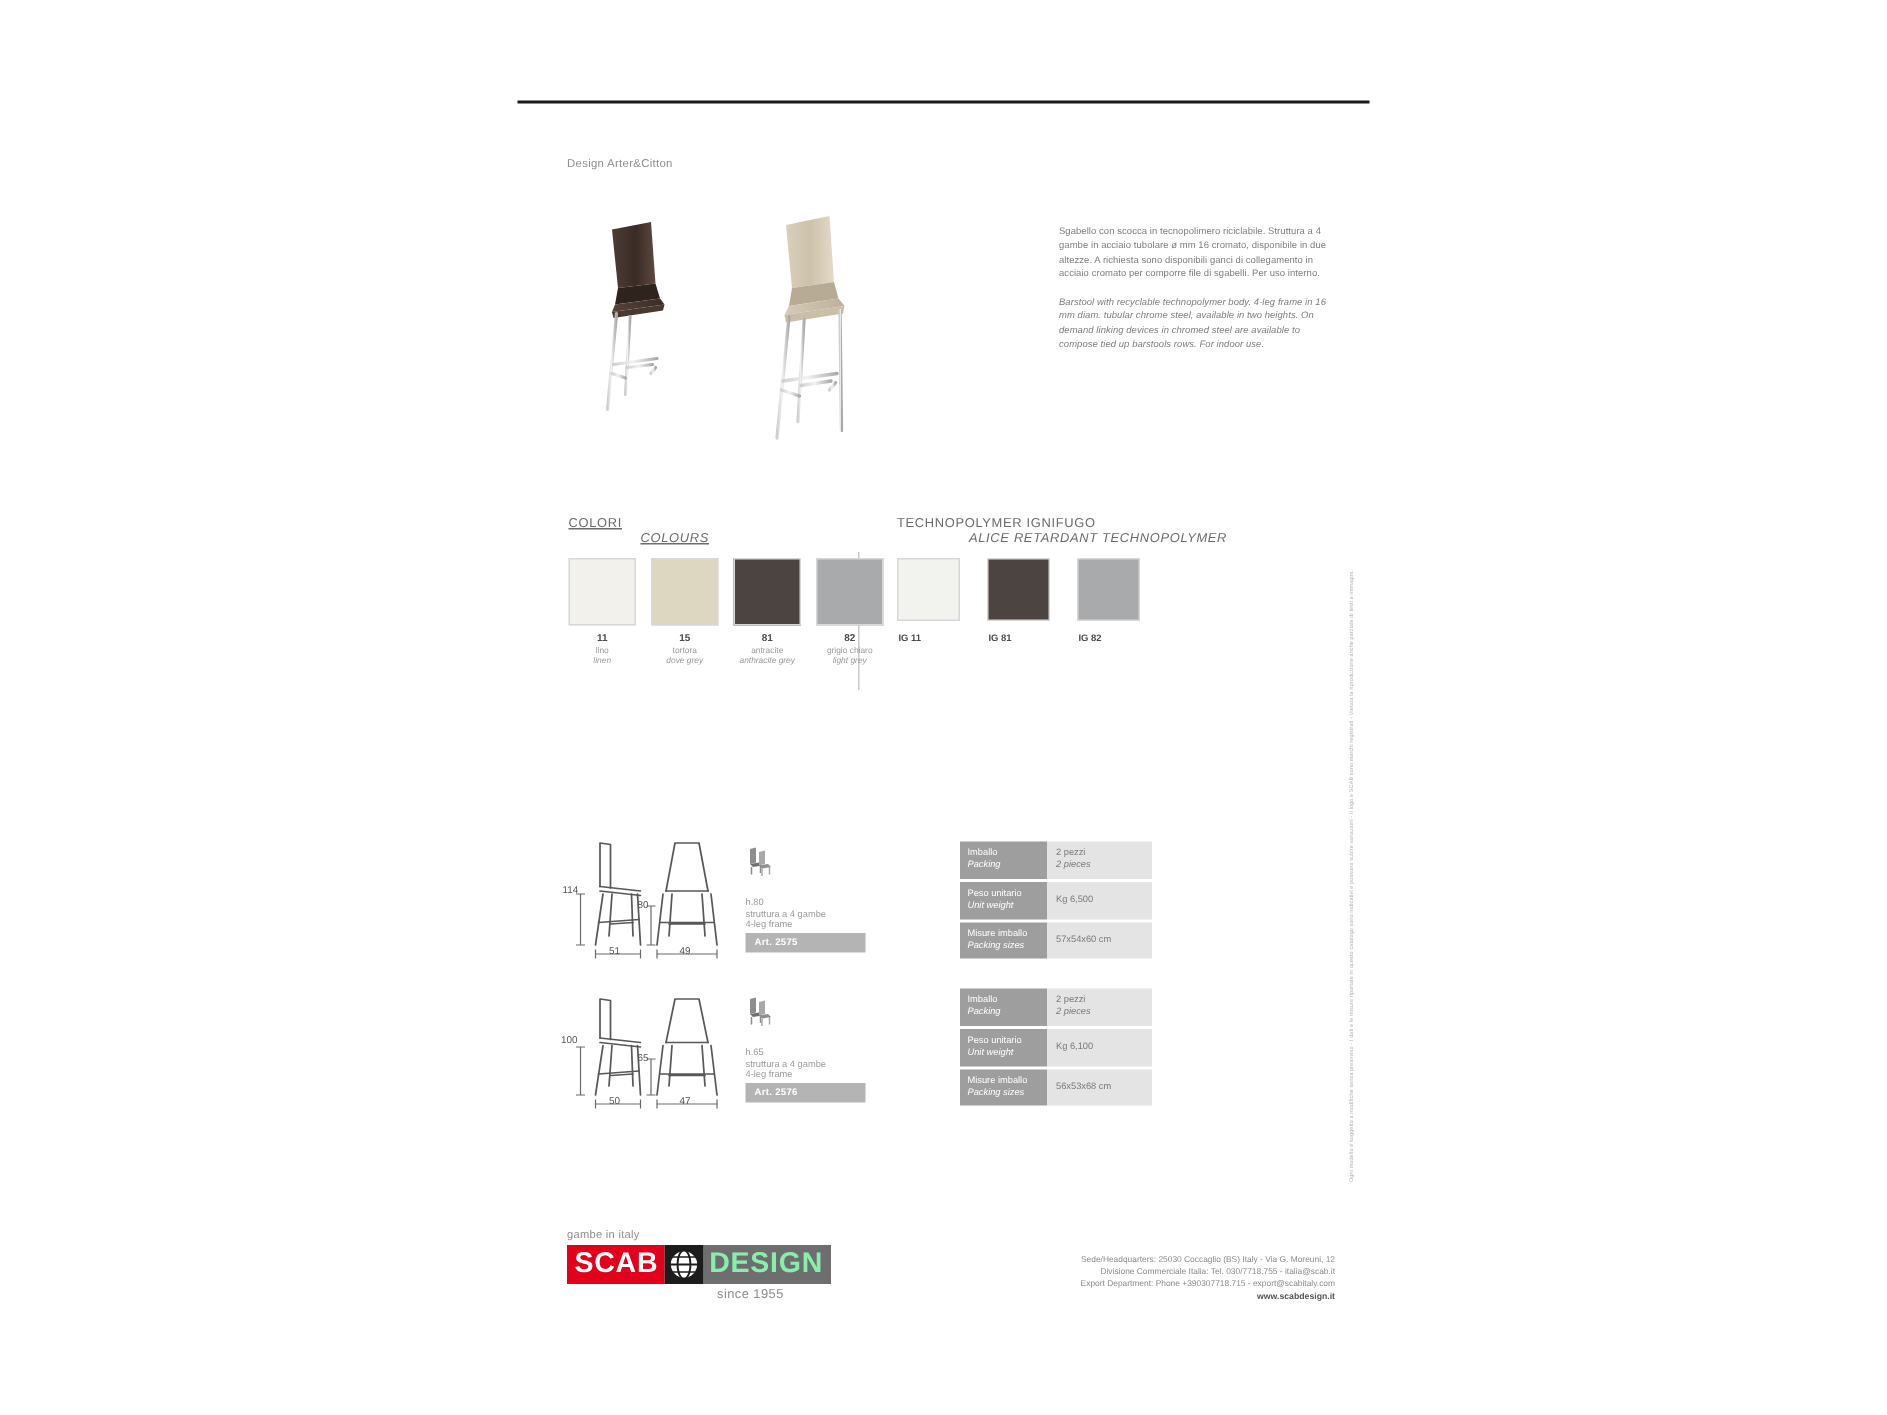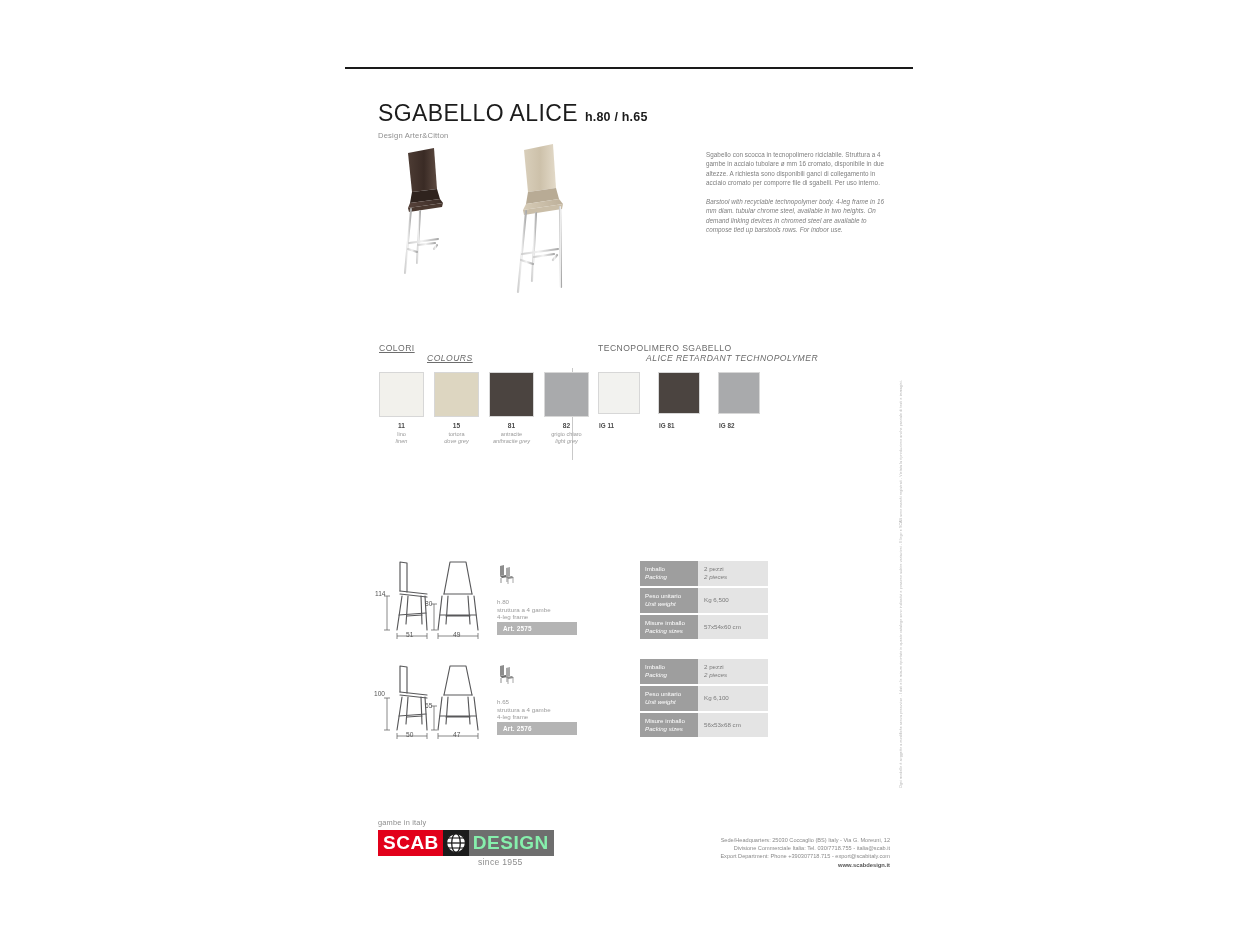--- a/index.html
+++ b/index.html
@@ -86,24 +86,20 @@
   .addr .web{font-weight:bold;color:#555;font-size:5.8px;margin-top:1px;}
 </style>
 </head>
 <body>
 
 <div class="page">
 
   <div class="top-rule"></div>
 
   <div class="title-block">
-    <div class="title-row">
-      <span class="title-main">SGABELLO ALICE</span>
-      <span class="title-sub">h.80 / h.65</span>
-    </div>
     <div class="designer">Design Arter&amp;Citton</div>
   </div>
 
   <div class="photos">
 
     <svg class="stool" style="left:0px;top:5px;" width="110" height="135" viewBox="0 0 110 135">
       <defs>
         <linearGradient id="gdark" x1="0" y1="0" x2="1" y2="0">
           <stop offset="0%" stop-color="#4d3c34"></stop>
             <stop offset="55%" stop-color="#3a2b25"></stop>
@@ -168,21 +164,21 @@
     <p class="it">Sgabello con scocca in tecnopolimero riciclabile. Struttura a 4 gambe in acciaio tubolare ø mm 16 cromato, disponibile in due altezze. A richiesta sono disponibili ganci di collegamento in acciaio cromato per comporre file di sgabelli. Per uso interno.</p>
     <p class="en">Barstool with recyclable technopolymer body. 4-leg frame in 16 mm diam. tubular chrome steel, available in two heights. On demand linking devices in chromed steel are available to compose tied up barstools rows. For indoor use.</p>
   </div>
 
   <div class="sec" style="left:379px;top:343px;text-decoration:underline;">
     <div class="h1">COLORI</div>
     <div class="h2">COLOURS</div>
   </div>
 
   <div class="sec" style="left:598px;top:343px;">
-    <div class="h1">TECNOPOLIMERO SGABELLO</div>
+    <div class="h1">TECHNOPOLYMER IGNIFUGO</div>
     <div class="h2">ALICE RETARDANT TECHNOPOLYMER</div>
   </div>
 
   <div class="divider"></div>
 
   <div class="sw-row" id="colour-swatches" style="left:379px;top:372px;">
       <div class="sw">
         <div class="chip" style="background:#f2f1ec"></div>
         <div class="code">11</div>
         <div class="nm">lino<br><span class="en">linen</span></div>

